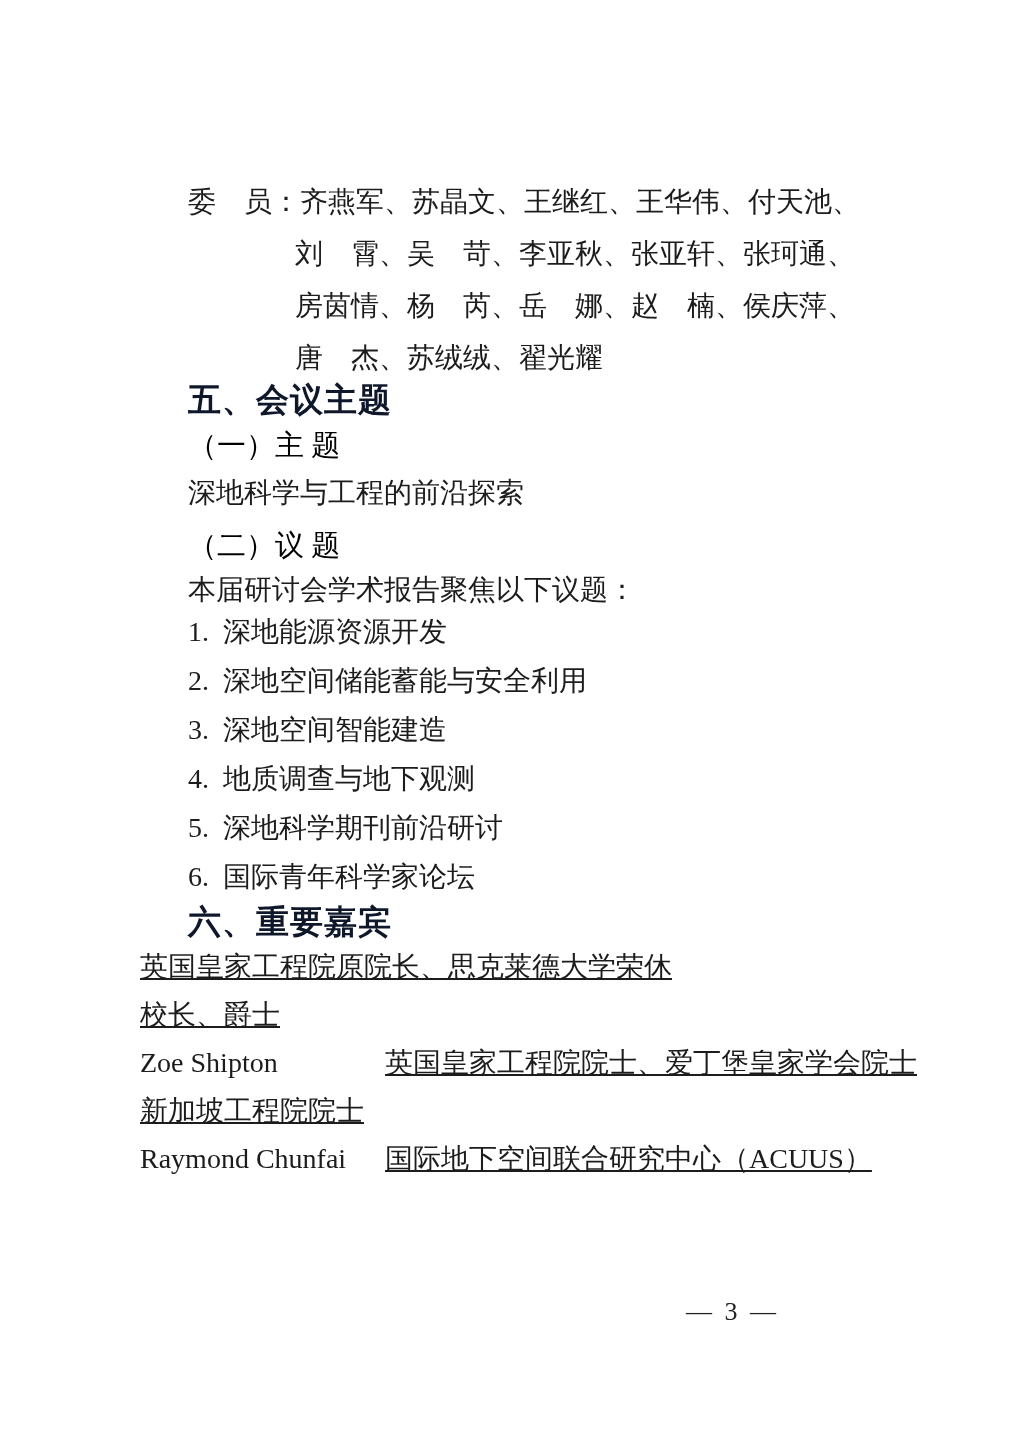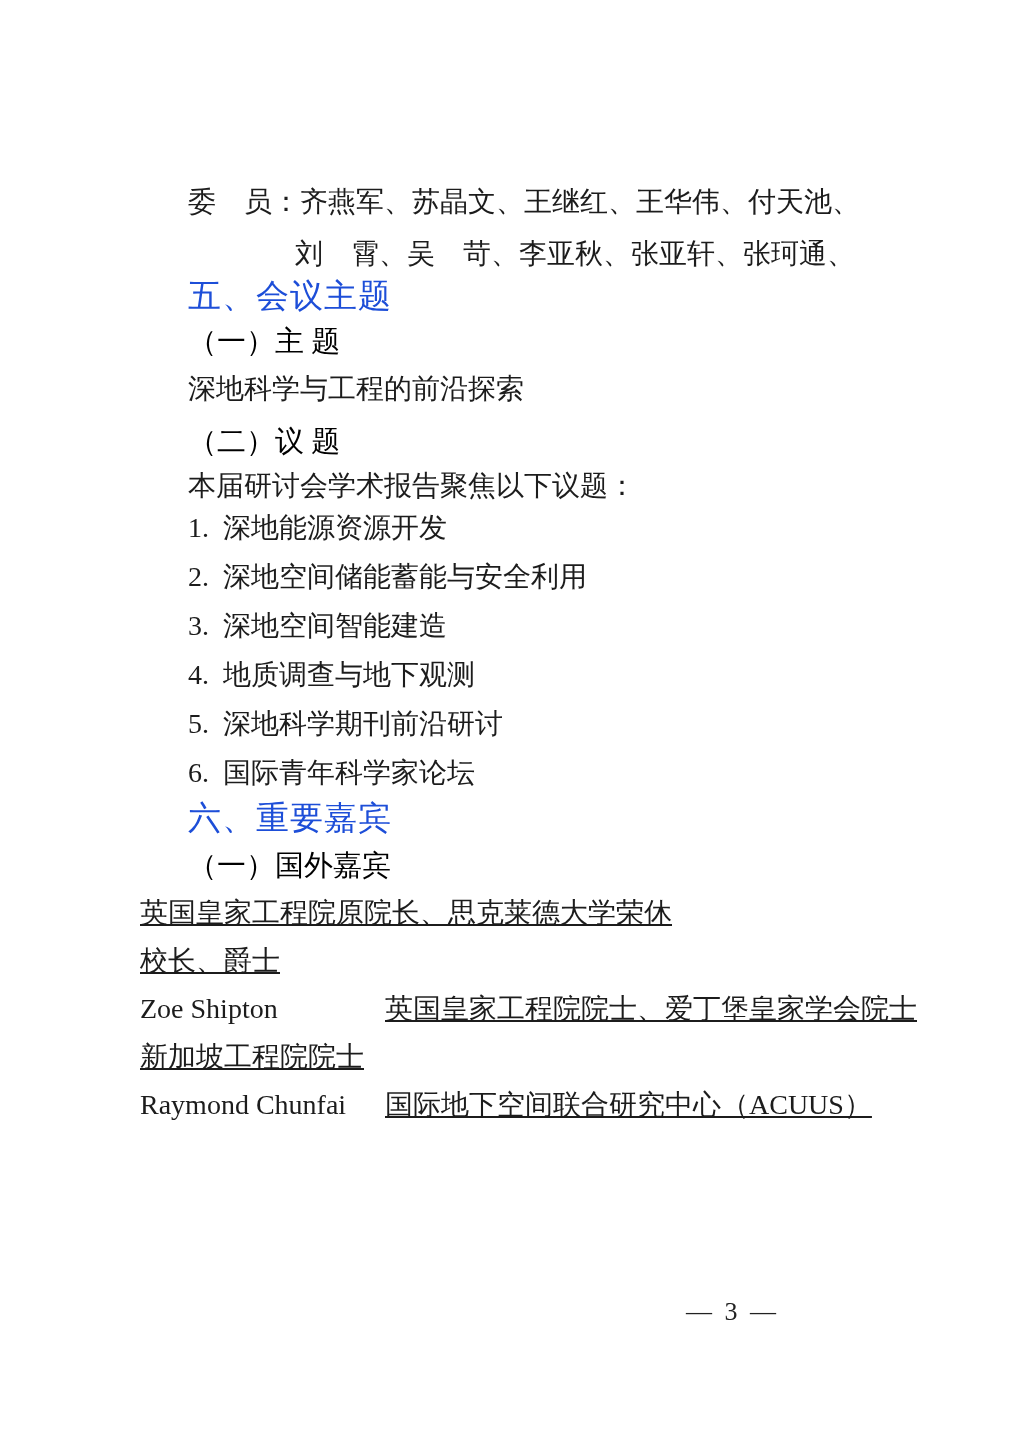--- a/index.html
+++ b/index.html
@@ -26,22 +26,22 @@
   .committee-line {
     font-size: 28px;
     line-height: 52px;
     white-space: nowrap;
   }
   .committee-line.first { margin-left: 48px; }
   .committee-line.cont  { margin-left: 155px; }
   
   .h {
     font-family: "Liberation Sans", "DejaVu Sans", sans-serif;
-    font-weight: 400;
-    color: #1d4ed8;
+    font-weight: 700;
+    color: #0f172a;
     font-size: 33px;
     line-height: 42px;
     margin-left: 48px;
     letter-spacing: 1px;
   }
   .h.h5 { margin-top: -5px; }
   .h.h6 { margin-top: 0; }
   
   .sub {
     font-size: 29px;
@@ -102,20 +102,22 @@
 <body>
 
 <div class="page">
   <div class="content">
 
     <div class="committee">
       <div class="committee-line first">
         <span>委　员：</span><span>齐燕军、苏晶文、王继红、王华伟、付天池、</span>
       </div>
       <div class="committee-line cont">刘　霄、吴　苛、李亚秋、张亚轩、张珂通、</div>
+      <div class="committee-line cont">房茵情、杨　芮、岳　娜、赵　楠、侯庆萍、</div>
+      <div class="committee-line cont">唐　杰、苏绒绒、翟光耀</div>
     </div>
 
     <div class="h h5">五、会议主题</div>
 
     <div class="sub">（一）主 题</div>
 
     <div class="para">深地科学与工程的前沿探索</div>
 
     <div class="sub sub2">（二）议 题</div>
 
@@ -137,21 +139,20 @@
       <div class="topic">
         <span class="num">5.</span><span>深地科学期刊前沿研讨</span>
       </div>
       <div class="topic">
         <span class="num">6.</span><span>国际青年科学家论坛</span>
       </div>
     </div>
 
     <div class="h h6">六、重要嘉宾</div>
 
-    <div class="sub sub3">（一）国外嘉宾</div>
 
     <div class="guests">
       <div class="guest-row">
         <div class="guest-title">英国皇家工程院原院长、思克莱德大学荣休校长、爵士</div>
       </div>
       <div class="guest-row">
         <div class="guest-name">Zoe Shipton</div>
         <div class="guest-title">英国皇家工程院院士、爱丁堡皇家学会院士</div>
       </div>
       <div class="guest-row">

